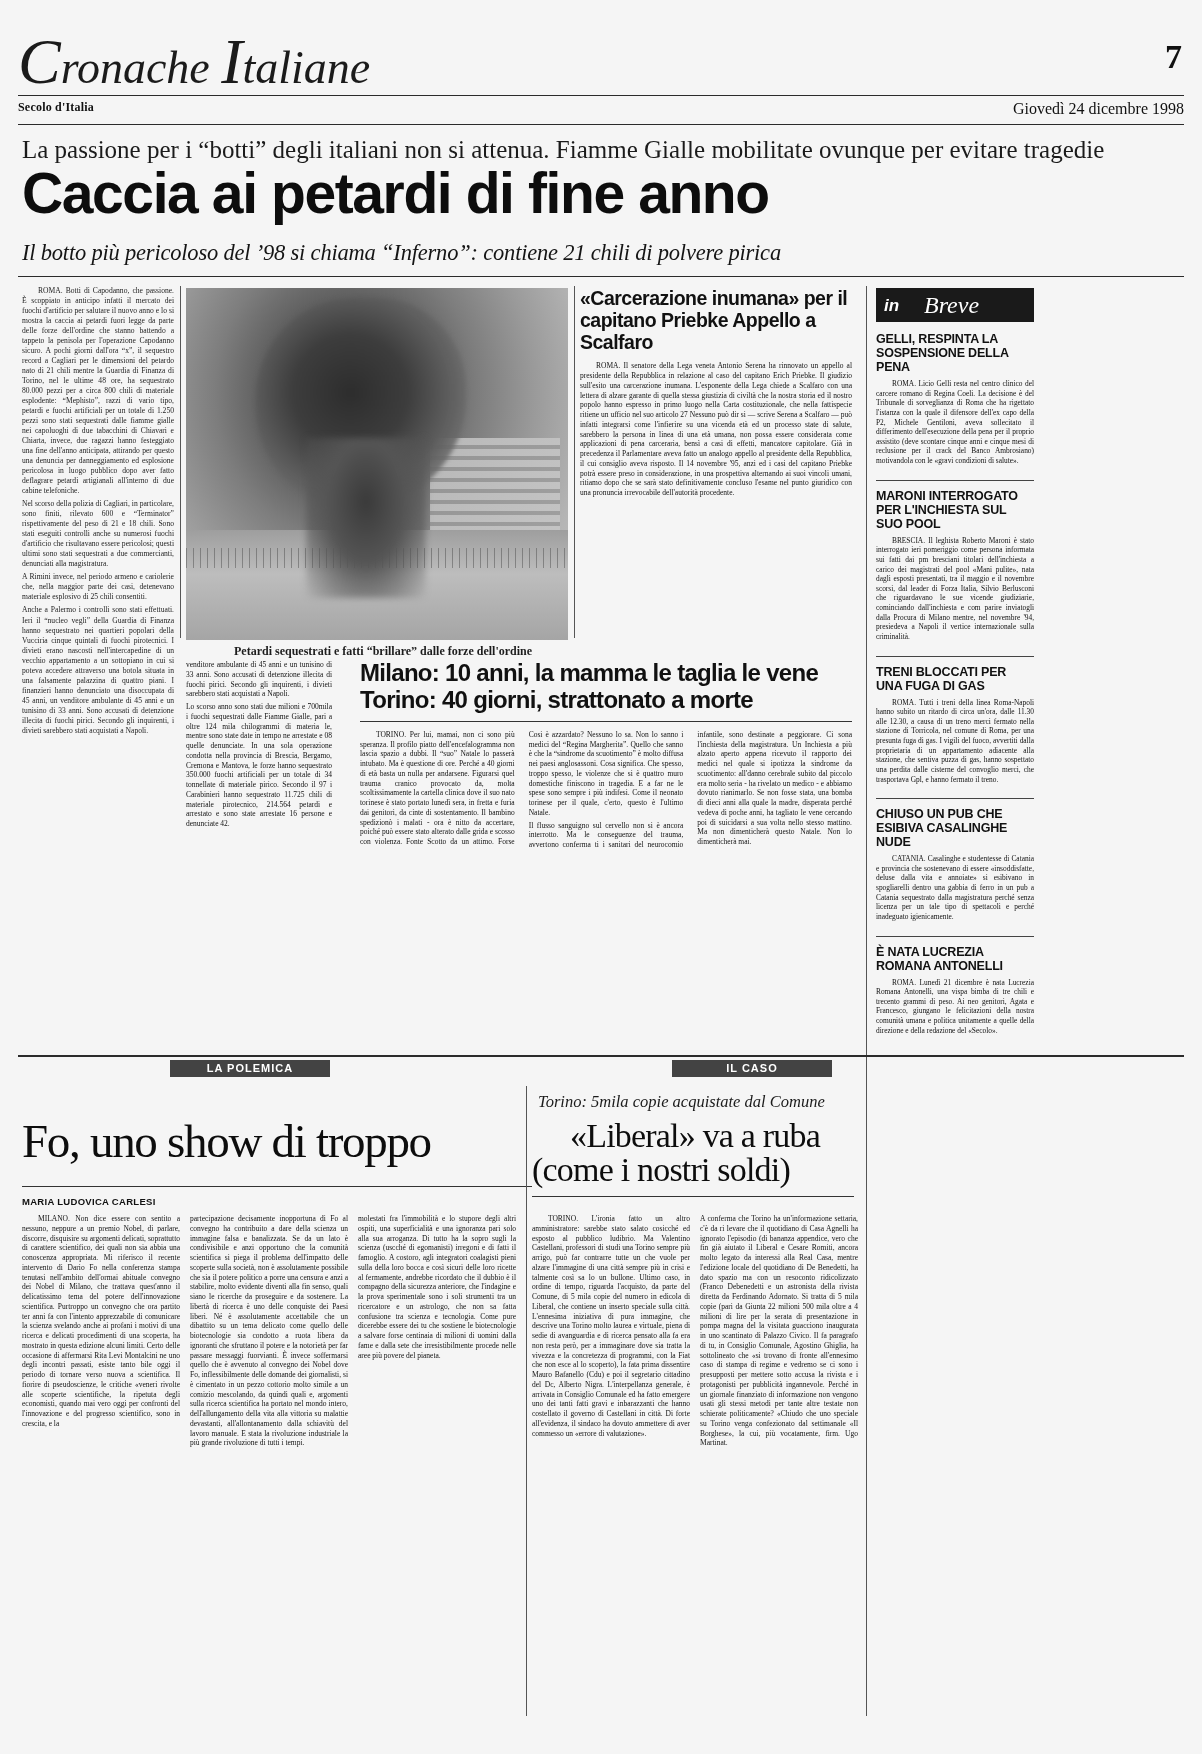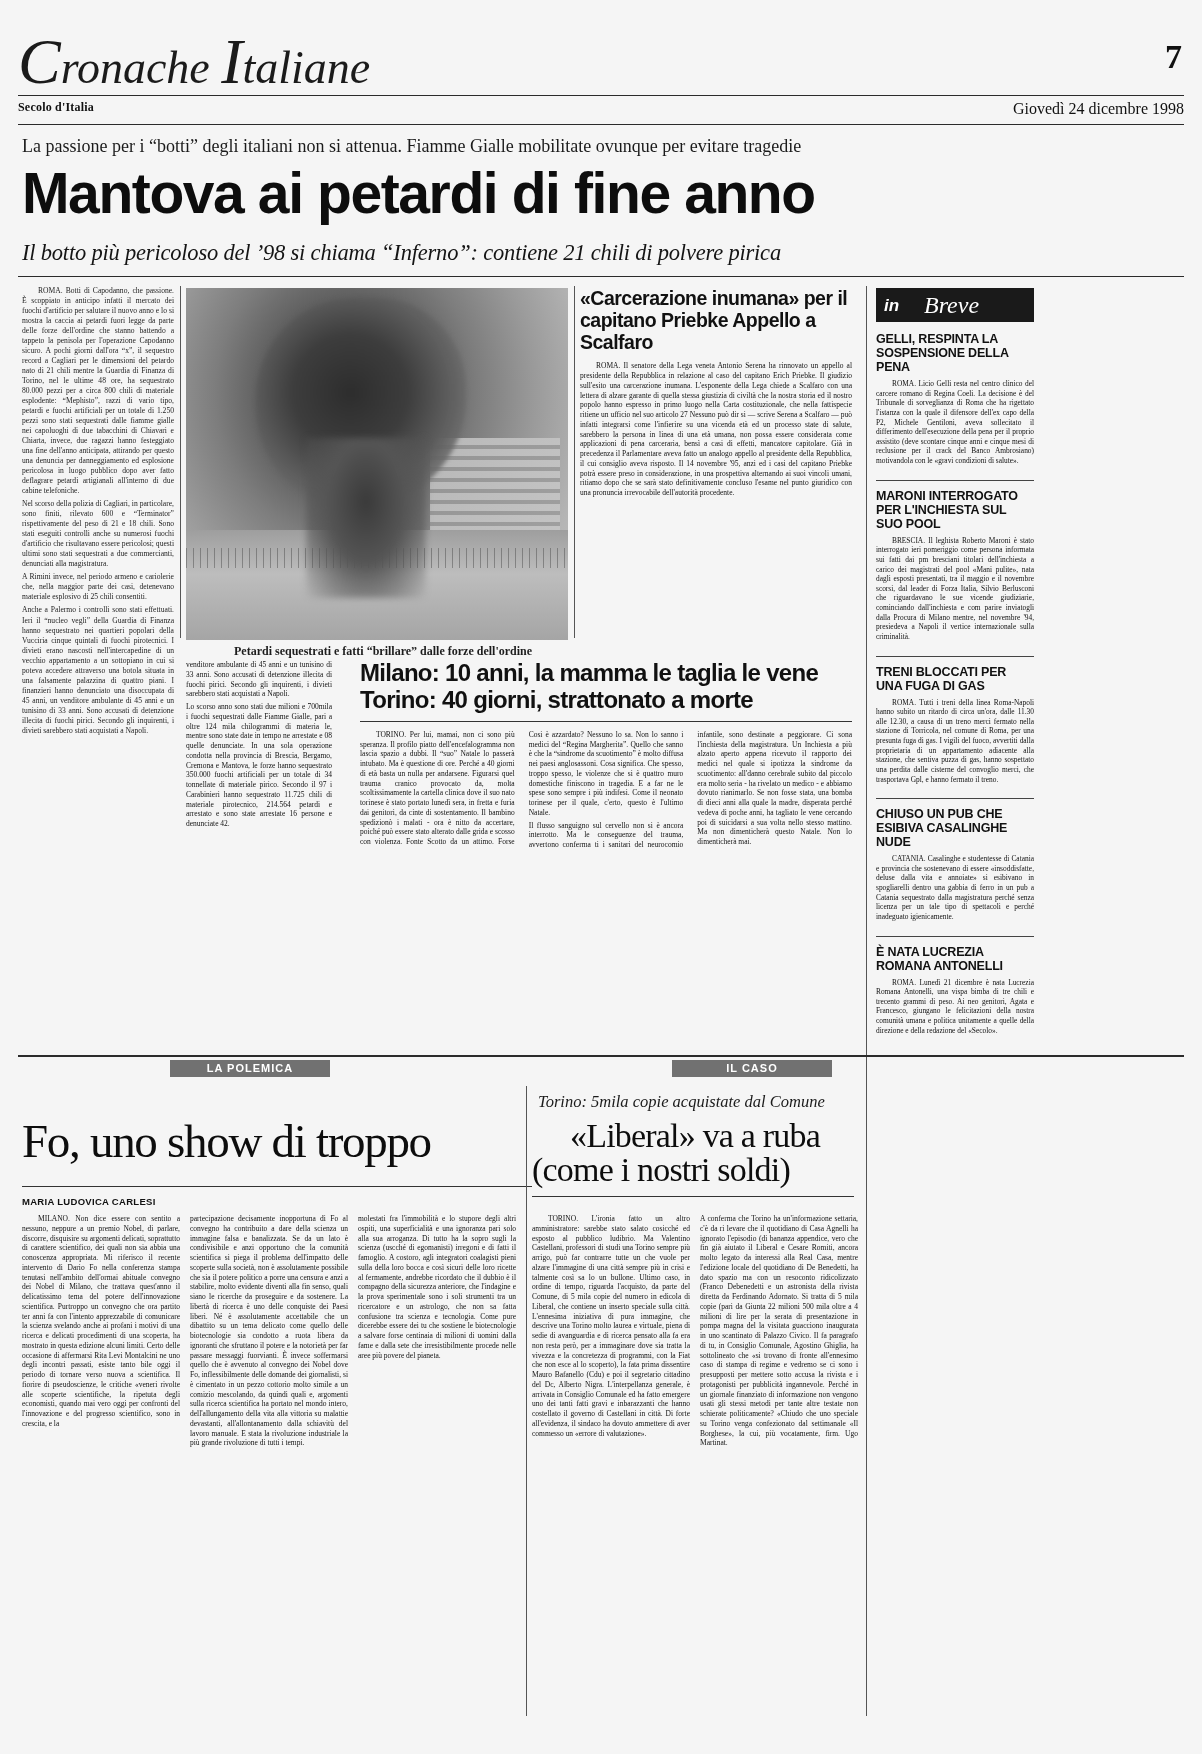--- a/index.html
+++ b/index.html
@@ -74,21 +74,21 @@
   .rule-under-info {
     position: absolute;
     left: 18px; right: 18px; top: 124px;
     border-top: 1px solid #2b2b2b;
   }
 
   
   .overline {
     position: absolute;
     left: 22px; right: 22px; top: 136px;
-    font-size: 18px;
+    font-size: 25px;
     color: #1b1b1b;
     letter-spacing: 0px;
   }
   .headline {
     position: absolute;
     left: 22px; right: 22px; top: 164px;
     font-family: "Liberation Sans", sans-serif;
     font-weight: bold;
     font-size: 57px;
     letter-spacing: -1.4px;
@@ -295,21 +295,21 @@
 
   
   .rule-bottomsec {
     position: absolute;
     left: 18px; right: 18px; top: 1055px;
     border-top: 2px solid #2b2b2b;
   }
   .tagbar {
     position: absolute;
     height: 17px;
-    background: #8b5cf6;
+    background: #14532d;
     color: #fff;
     font-family: "Liberation Sans", sans-serif;
     font-size: 11px;
     font-weight: bold;
     letter-spacing: 1px;
     text-align: center;
     line-height: 17px;
   }
   .tag-polemica { left: 170px; top: 1060px; width: 160px; }
   .tag-caso     { left: 672px; top: 1060px; width: 160px; }
@@ -366,21 +366,21 @@
   <div class="page-number">7</div>
 
   <div class="rule-top"></div>
   <div class="infoline">
     <div class="left">Secolo d'Italia</div>
     <div class="right">Giovedì 24 dicembre 1998</div>
   </div>
   <div class="rule-under-info"></div>
 
   <div class="overline">La passione per i “botti” degli italiani non si attenua. Fiamme Gialle mobilitate ovunque per evitare tragedie</div>
-  <div class="headline">Mantova ai petardi di fine anno</div>
+  <div class="headline">Caccia ai petardi di fine anno</div>
   <div class="subhead">Il botto più pericoloso del ’98 si chiama “Inferno”: contiene 21 chili di polvere pirica</div>
   <div class="rule-under-head"></div>
 
   <div class="left-col col-text">
     <p><span class="dropcap-lead">ROMA.</span> <span>Botti di Capodanno, che passione. È scoppiato in anticipo infatti il mercato dei fuochi d'artificio per salutare il nuovo anno e lo si mostra la caccia ai petardi fuori legge da parte delle forze dell'ordine che stanno battendo a tappeto la penisola per l'operazione Capodanno sicuro. A pochi giorni dall'ora “x”, il sequestro record a Cagliari per le dimensioni del petardo nato di 21 chili mentre la Guardia di Finanza di Torino, nel le ultime 48 ore, ha sequestrato 80.000 pezzi per a circa 800 chili di materiale esplodente: “Mephisto”, razzi di vario tipo, petardi e fuochi artificiali per un totale di 1.250 pezzi sono stati sequestrati dalle fiamme gialle nei capoluoghi di due tabacchini di Chiavari e Chiarta, invece, due ragazzi hanno festeggiato una fine dell'anno anticipata, attirando per questo una denuncia per danneggiamento ed esplosione pericolosa in luogo pubblico dopo aver fatto deflagrare petardi artigianali all'interno di due cabine telefoniche.</span></p>
     <p>Nel scorso della polizia di Cagliari, in particolare, sono finiti, rilevato 600 e “Terminator” rispettivamente del peso di 21 e 18 chili. Sono stati eseguiti controlli anche su numerosi fuochi d'artificio che risultavano essere pericolosi; questi ultimi sono stati sequestrati a due commercianti, denunciati alla magistratura.</p>
     <p>A Rimini invece, nel periodo armeno e cariolerie che, nella maggior parte dei casi, detenevano materiale esplosivo di 25 chili consentiti.</p>
     <p>Anche a Palermo i controlli sono stati effettuati. Ieri il “nucleo vegli” della Guardia di Finanza hanno sequestrato nei quartieri popolari della Vucciria cinque quintali di fuochi pirotecnici. I divieti erano nascosti nell'intercapedine di un vecchio appartamento a un sottopiano in cui si poteva accedere attraverso una botola situata in una falsamente palazzina di quattro piani. I finanzieri hanno denunciato una disoccupata di 45 anni, un venditore ambulante di 45 anni e un tunisino di 33 anni. Sono accusati di detenzione illecita di fuochi pirici. Secondo gli inquirenti, i divieti sarebbero stati acquistati a Napoli.</p>
   </div>
   <div class="vline" style="left:180px; top:286px; height:352px;"></div>

